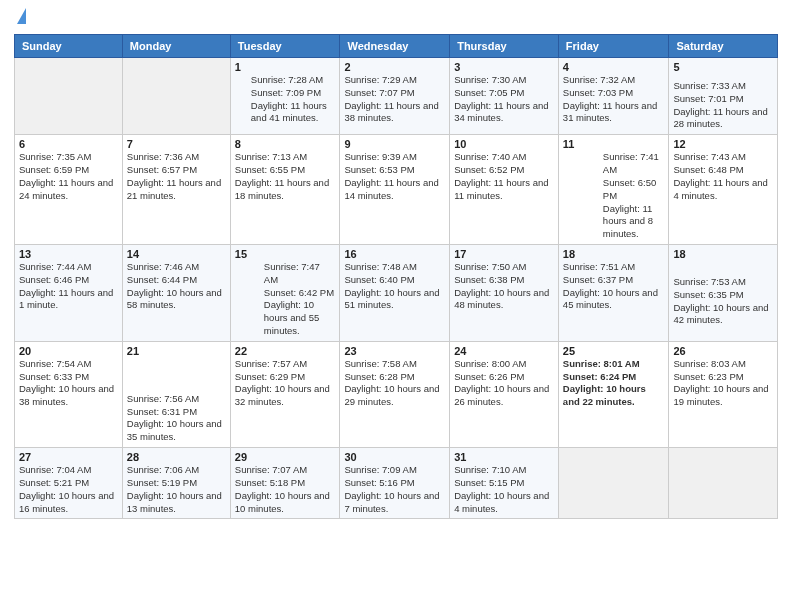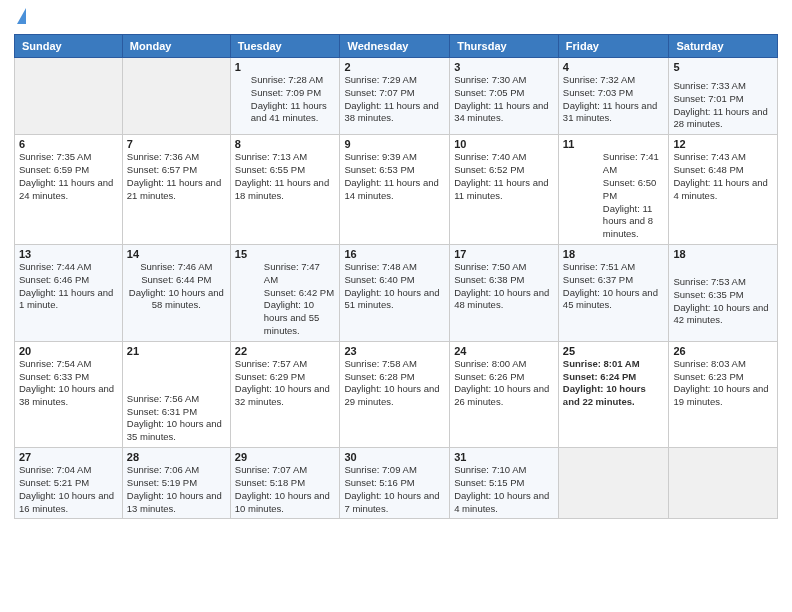--- a/index.html
+++ b/index.html
@@ -205,21 +205,21 @@
         </tr>
         <tr>
           <td>
             <span class="day-num">13</span>
             <div class="day-info" style="white-space: pre-line;">Sunrise: 7:44 AM
 Sunset: 6:46 PM
 Daylight: 11 hours and 1 minute.</div>
           </td>
           <td>
             <span class="day-num">14</span>
-            <div class="day-info" style="white-space: pre-line; text-align: center;">Sunrise: 7:46 AM
+            <div class="day-info" style="white-space: pre-line;">Sunrise: 7:46 AM
 Sunset: 6:44 PM
 Daylight: 10 hours and 58 minutes.</div>
           </td>
           <td>
             <span class="day-num">15</span>
             <div class="day-info" style="white-space: pre-line; margin-left: 29px;">Sunrise: 7:47 AM
 Sunset: 6:42 PM
 Daylight: 10 hours and 55 minutes.</div>
           </td>
           <td>

